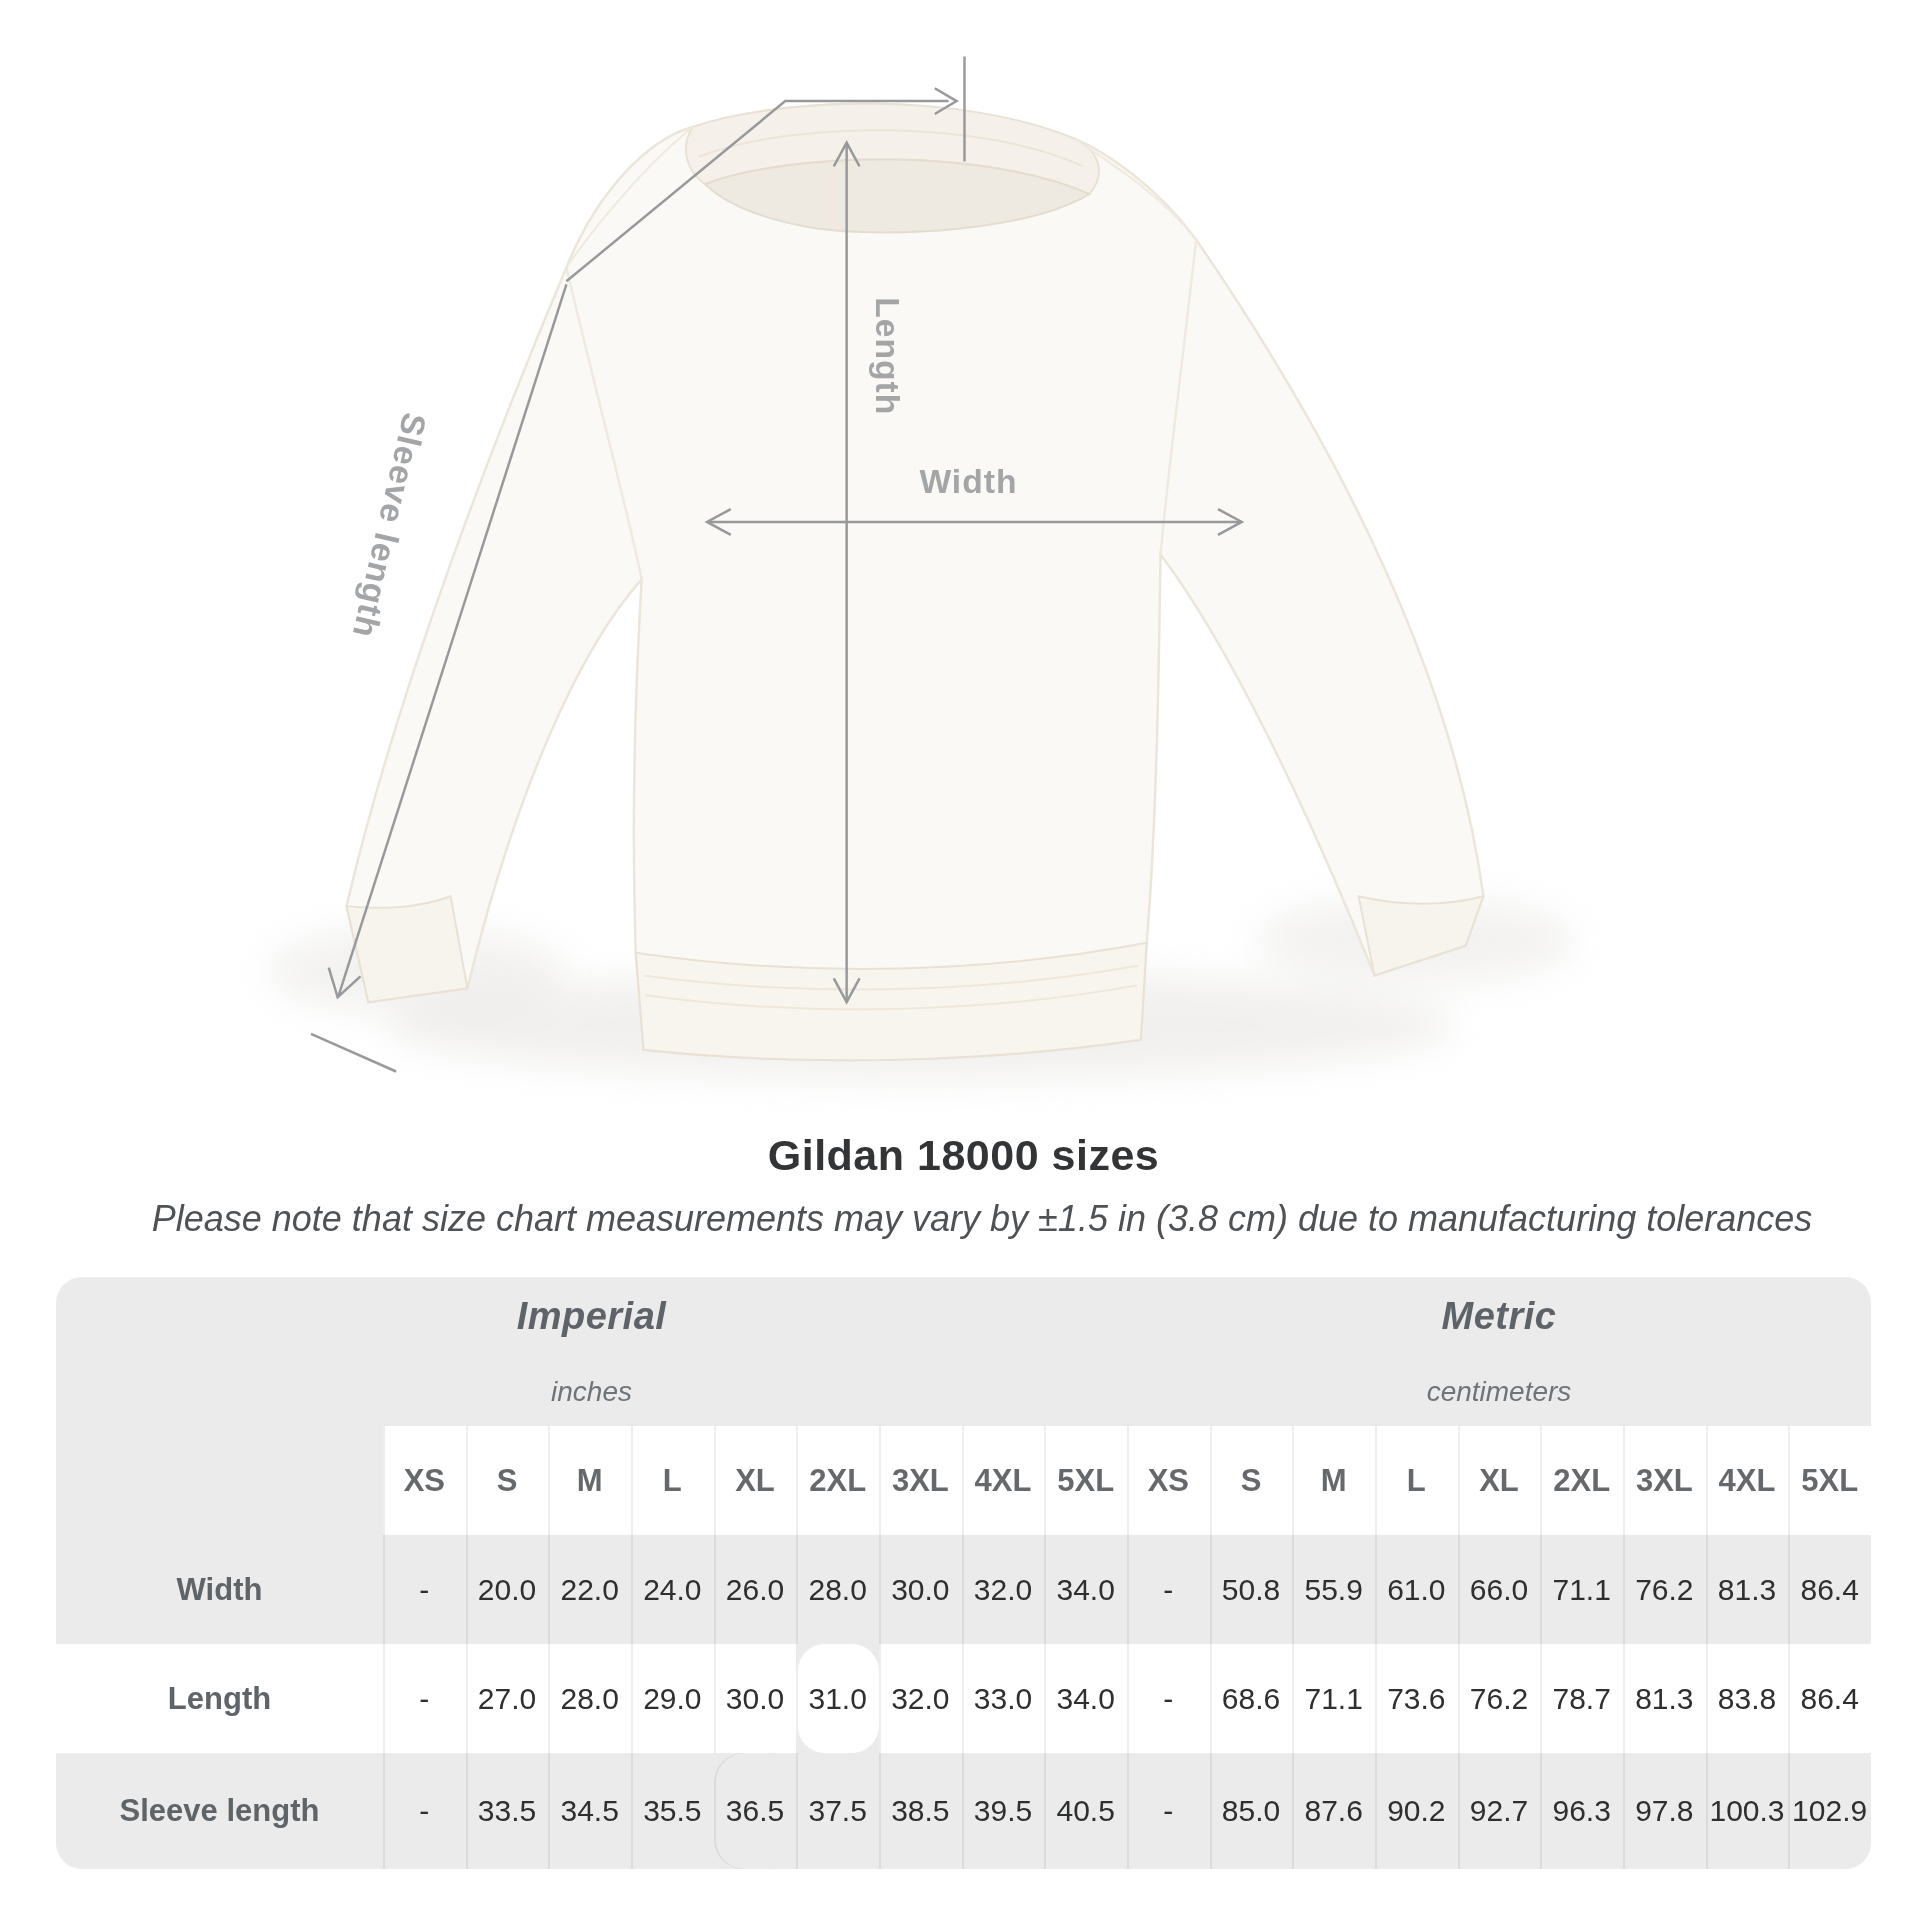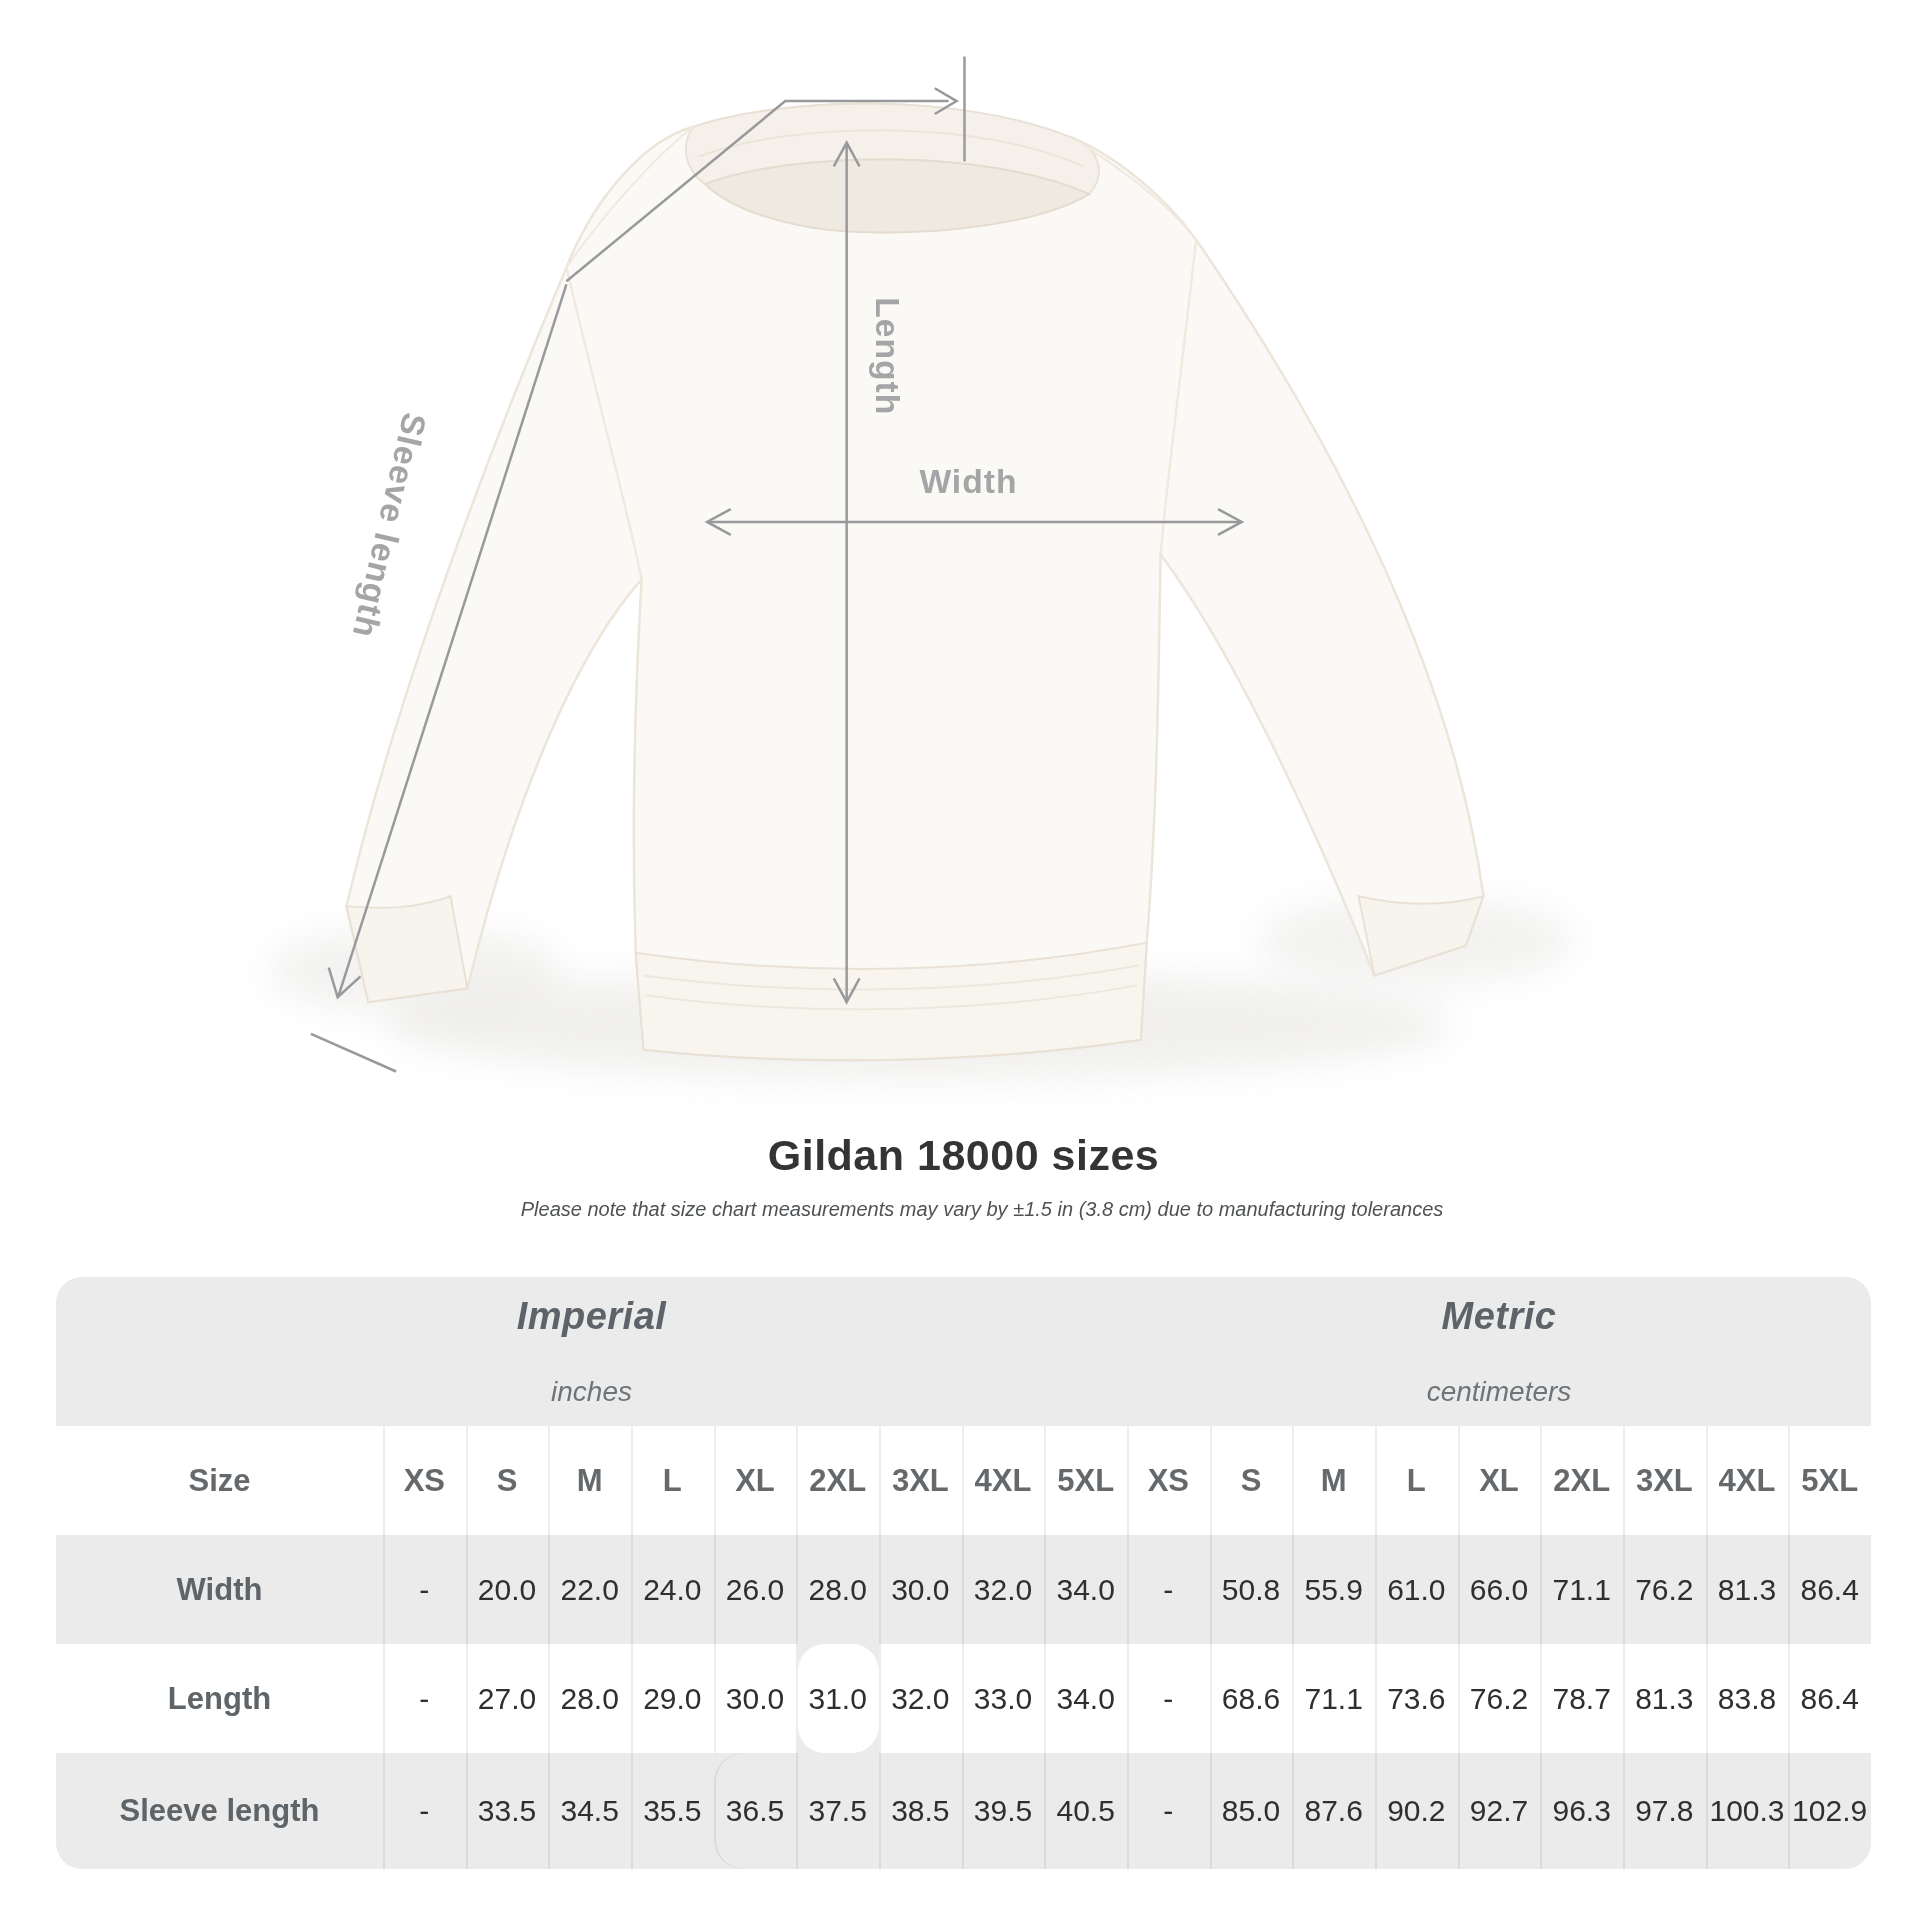--- a/index.html
+++ b/index.html
@@ -14,21 +14,21 @@
   .dim-label{
     font-family:"Liberation Sans","DejaVu Sans",sans-serif;
     font-weight:bold;font-size:34px;fill:#a3a5a7;letter-spacing:1px;
   }
   
   .title-block{position:absolute;left:0;top:1131px;width:1927px;text-align:center;}
   .page-title{
     font-size:43px;font-weight:bold;color:#333436;margin:0 0 18px 0;letter-spacing:0.5px;
   }
   .page-subtitle{
-    font-size:20px;font-style:italic;color:#4f5254;margin:0;font-weight:normal;padding-left:37px;
+    font-size:36px;font-style:italic;color:#4f5254;margin:0;font-weight:normal;padding-left:37px;
   }
   
   .size-table{
     position:absolute;left:56px;top:1277px;width:1815px;height:592px;
     background:#ebebeb;border-radius:26px;overflow:hidden;
     display:grid;
     grid-template-columns:327px repeat(18,1fr);
     grid-template-rows:149px 109px 109px 109px 1fr;
   }
   .cell{
@@ -136,21 +136,20 @@
 <div class="size-table" id="size-table">
   <div class="group-cell" style="grid-column:1 / 11;">
     <span class="group-title">Imperial</span>
     <span class="group-sub">inches</span>
   </div>
   <div class="group-cell sep" style="grid-column:11 / 20;">
     <span class="group-title">Metric</span>
     <span class="group-sub">centimeters</span>
   </div>
 
-<div class="cell row-white head-cell" style="grid-area: 2 / 1;">Size</div>
     <div class="cell row-white head-cell sep" style="grid-area: 2 / 2;">XS</div>
     <div class="cell row-white head-cell sep" style="grid-area: 2 / 3;">S</div>
     <div class="cell row-white head-cell sep" style="grid-area: 2 / 4;">M</div>
     <div class="cell row-white head-cell sep" style="grid-area: 2 / 5;">L</div>
     <div class="cell row-white head-cell sep" style="grid-area: 2 / 6;">XL</div>
     <div class="cell row-white head-cell sep" style="grid-area: 2 / 7;">2XL</div>
     <div class="cell row-white head-cell sep" style="grid-area: 2 / 8;">3XL</div>
     <div class="cell row-white head-cell sep" style="grid-area: 2 / 9;">4XL</div>
     <div class="cell row-white head-cell sep" style="grid-area: 2 / 10;">5XL</div>
     <div class="cell row-white head-cell sep" style="grid-area: 2 / 11;">XS</div>

